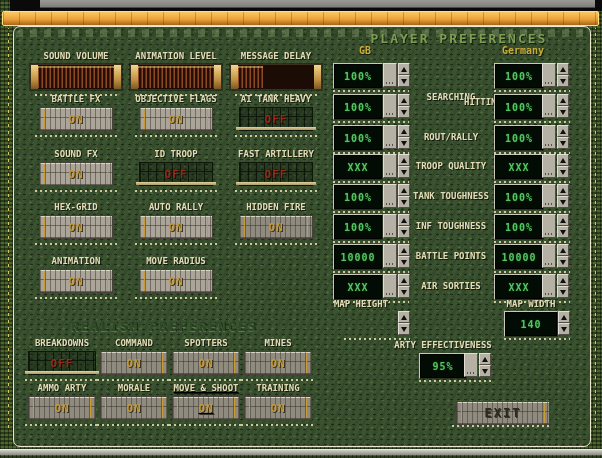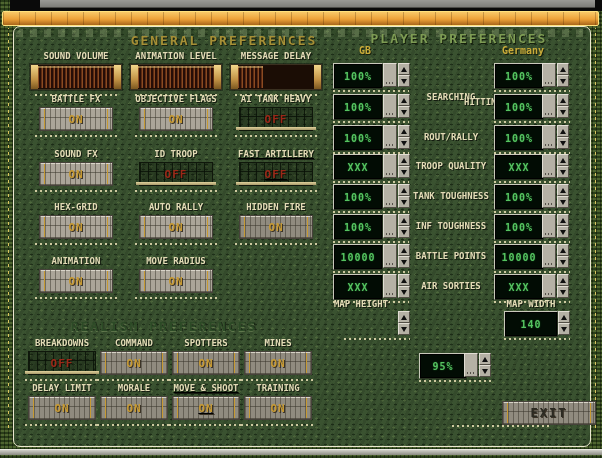--- a/index.html
+++ b/index.html
@@ -84,21 +84,20 @@
   <div class="topbar-black">
     <div class="top-gray"></div>
   </div>
   <div class="orange-bar"></div>
   <div class="gold-squiggle" style="left:8px;top:28px;height:400px;"></div>
   <div class="gold-squiggle" style="left:595px;top:28px;height:400px;"></div>
   <div class="bottom-gray"></div>
 
   <div class="dialog">
 
-    <div class="sect general" style="left:40px;top:6px;width:340px;">GENERAL PREFERENCES</div>
     <div class="sect realism" style="left:0px;top:292px;width:300px;">REALISM PREFERENCES</div>
     <div class="sect player" style="left:330px;top:4px;width:230px;">PLAYER PREFERENCES</div>
 
     <div class="cell" style="left:112px;top:24px;width:100px;">
       <div class="lab">ANIMATION LEVEL</div>
       <div class="slider">
           <div class="fill" style="right:7px;"></div>
         </div>
       <div class="dots"></div>
     </div>
@@ -146,21 +145,21 @@
         </div>
       <div class="dots"></div>
     </div>
     <div class="cell" style="left:112px;top:122px;width:100px;">
       <div class="lab">ID TROOP</div>
       <div class="toggle off">
           <span class="tval">OFF</span>
         </div>
       <div class="dots"></div>
     </div>
-    <div class="cell" style="left:212px;top:122px;width:100px;text-decoration:underline;">
+    <div class="cell" style="left:212px;top:122px;width:100px;">
       <div class="lab">FAST ARTILLERY</div>
       <div class="toggle off">
           <span class="tval">OFF</span>
         </div>
       <div class="dots"></div>
     </div>
 
     <div class="cell" style="left:12px;top:175px;width:100px;">
       <div class="lab">HEX-GRID</div>
       <div class="toggle on">
@@ -221,21 +220,21 @@
     </div>
     <div class="cell" style="left:228px;top:311px;width:72px;">
       <div class="lab">MINES</div>
       <div class="toggle on dark" style="width:66px;">
           <span class="tval">ON</span>
         </div>
       <div class="dots" style="width:74px;"></div>
     </div>
 
     <div class="cell" style="left:12px;top:356px;width:72px;">
-      <div class="lab">DELAY LIMIT</div>
+      <div class="lab">AMMO ARTY</div>
       <div class="toggle on dark" style="width:66px;">
           <span class="tval">ON</span>
         </div>
       <div class="dots" style="width:74px;"></div>
     </div>
     <div class="cell" style="left:84px;top:356px;width:72px;">
       <div class="lab">MORALE</div>
       <div class="toggle on dark" style="width:66px;">
           <span class="tval">ON</span>
         </div>
@@ -467,31 +466,32 @@
     <div class="arrows" style="left:544px;top:284px;">
         <div class="arr up">
           <i></i>
         </div>
         <div class="arr dn">
           <i></i>
         </div>
       </div>
     <div class="dots abs" style="left:490px;top:311px;width:66px;"></div>
 
+    <div class="lab" style="position:absolute;left:359px;top:313px;width:140px;text-align:center;">ARTY EFFECTIVENESS</div>
     <div class="vbox" style="left:405px;top:326px;width:46px;">95%</div>
     <div class="sbtn" style="left:450px;top:326px;"></div>
     <div class="arrows" style="left:465px;top:326px;">
         <div class="arr up">
           <i></i>
         </div>
         <div class="arr dn">
           <i></i>
         </div>
       </div>
     <div class="dots abs" style="left:405px;top:353px;width:72px;"></div>
 
-    <div class="toggle on dark exit-btn" style="left:442px;top:371px;margin-left:46px;">
+    <div class="toggle on dark exit-btn" style="left:442px;top:371px;">
         <span class="tval">EXIT</span>
       </div>
     <div class="dots abs" style="left:438px;top:398px;width:100px;"></div>
 
   </div>
 </div>
 
 </body></html>

